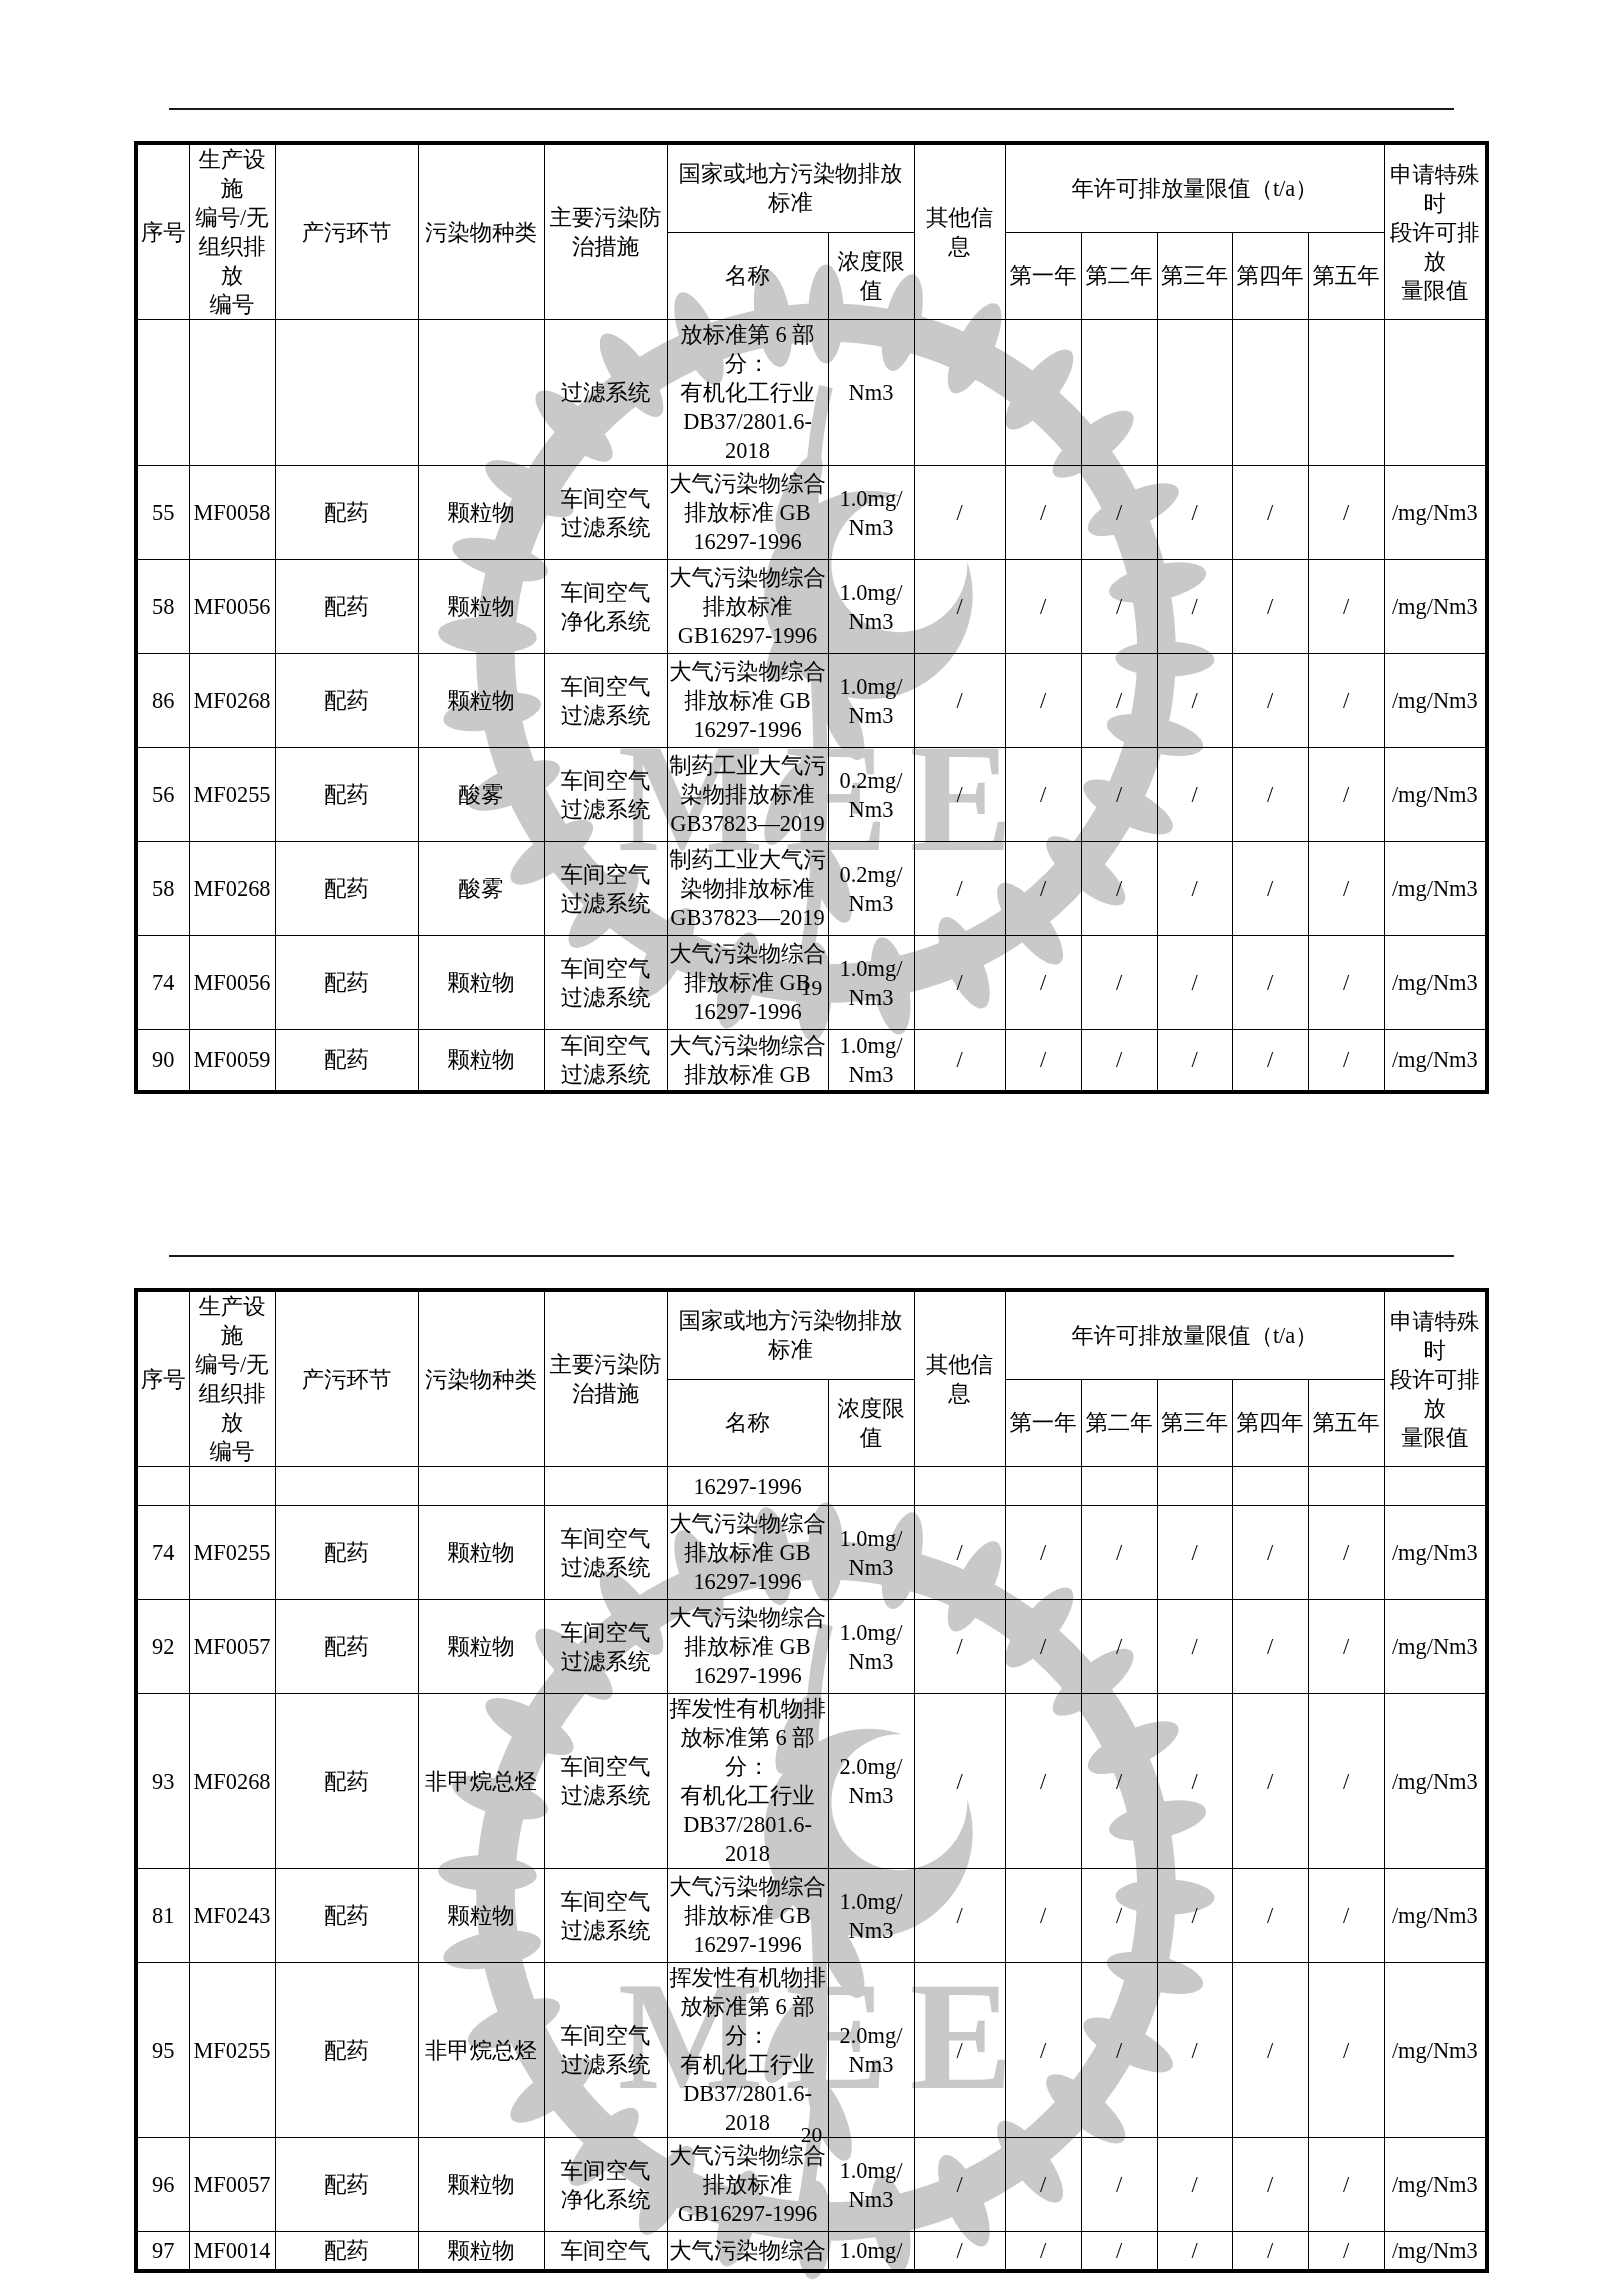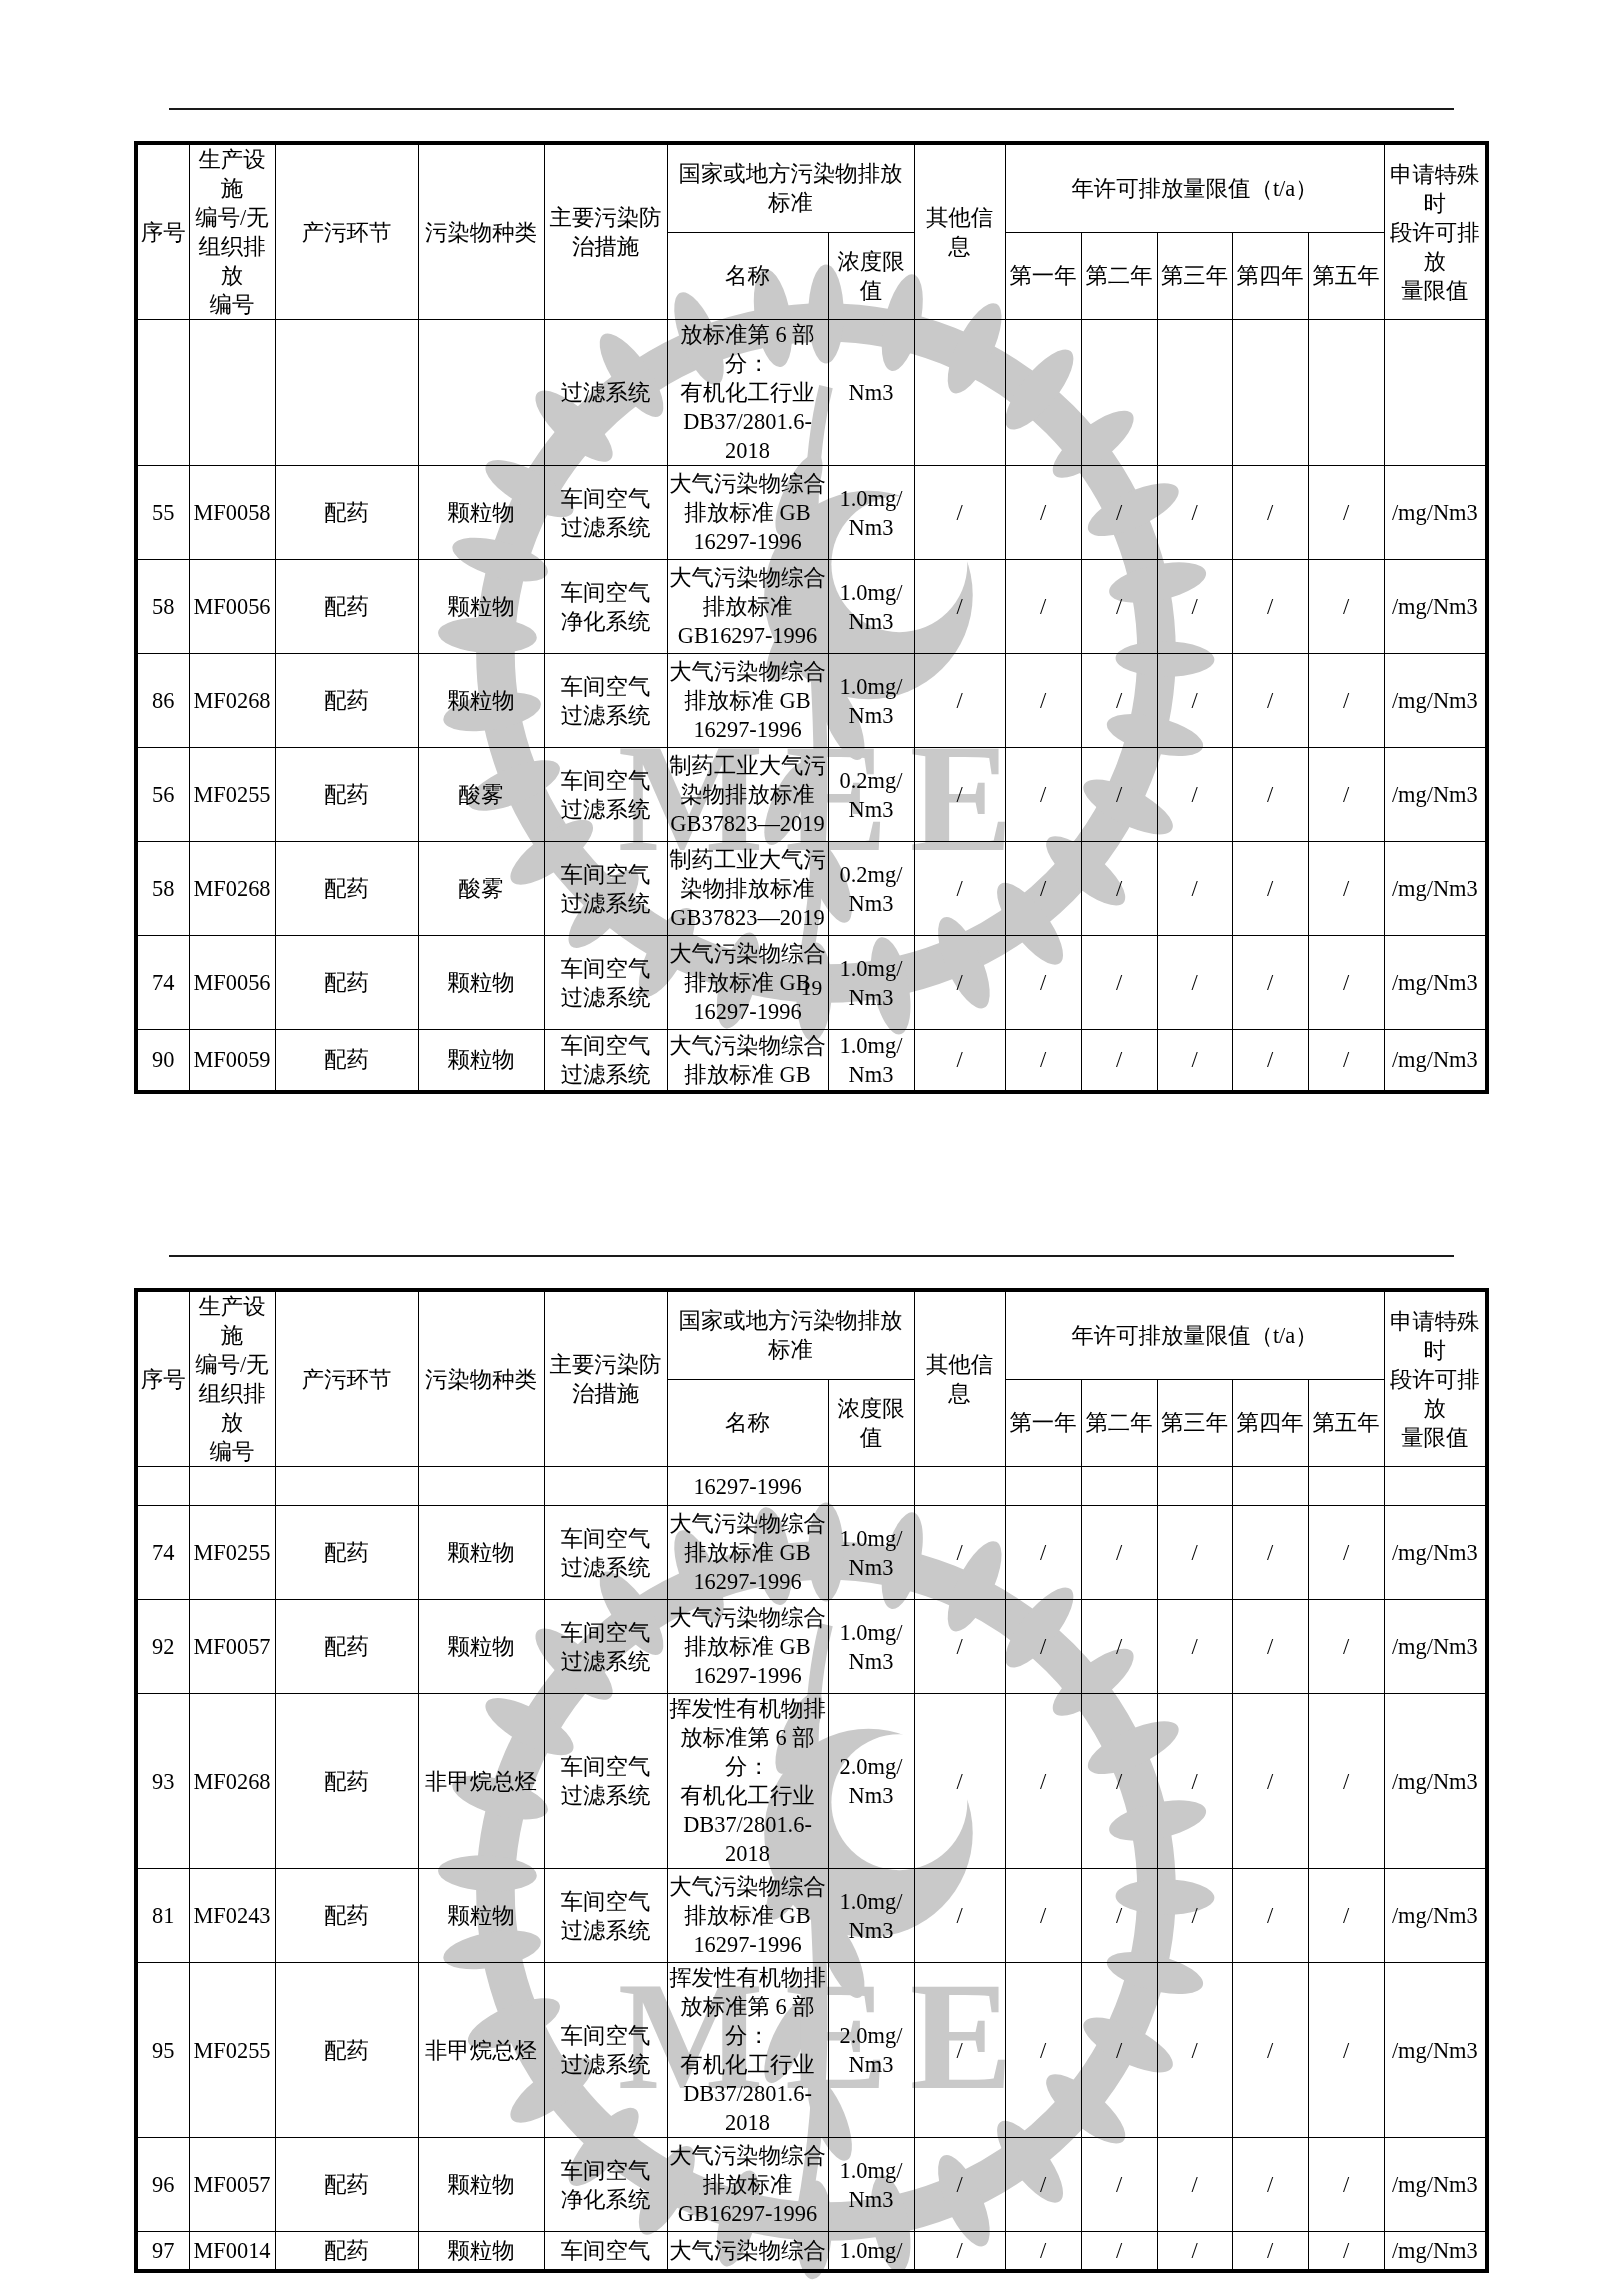--- a/index.html
+++ b/index.html
@@ -493,15 +493,16 @@
     <td>/</td>
     <td>/</td>
     <td>/</td>
     <td>/</td>
     <td>/</td>
     <td>/</td>
     <td>/mg/Nm3</td>
   </tr>
         </tbody>
   </table>
+    <div class="page-number">20</div>
   </section>
 </div>
 
 
 </body></html>

